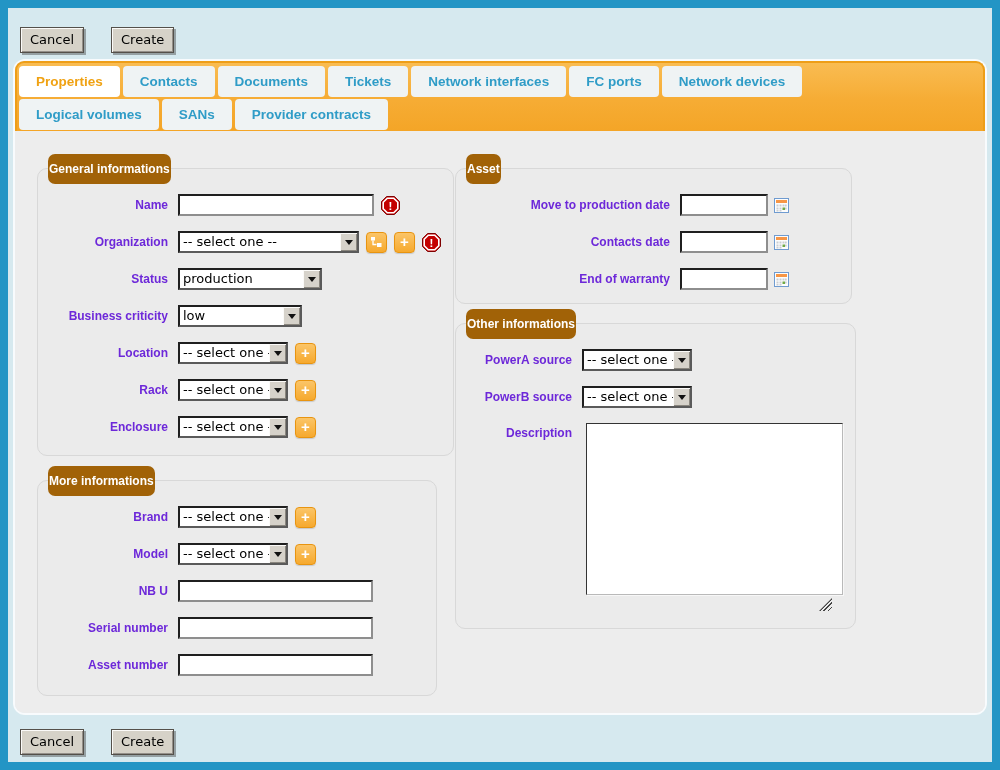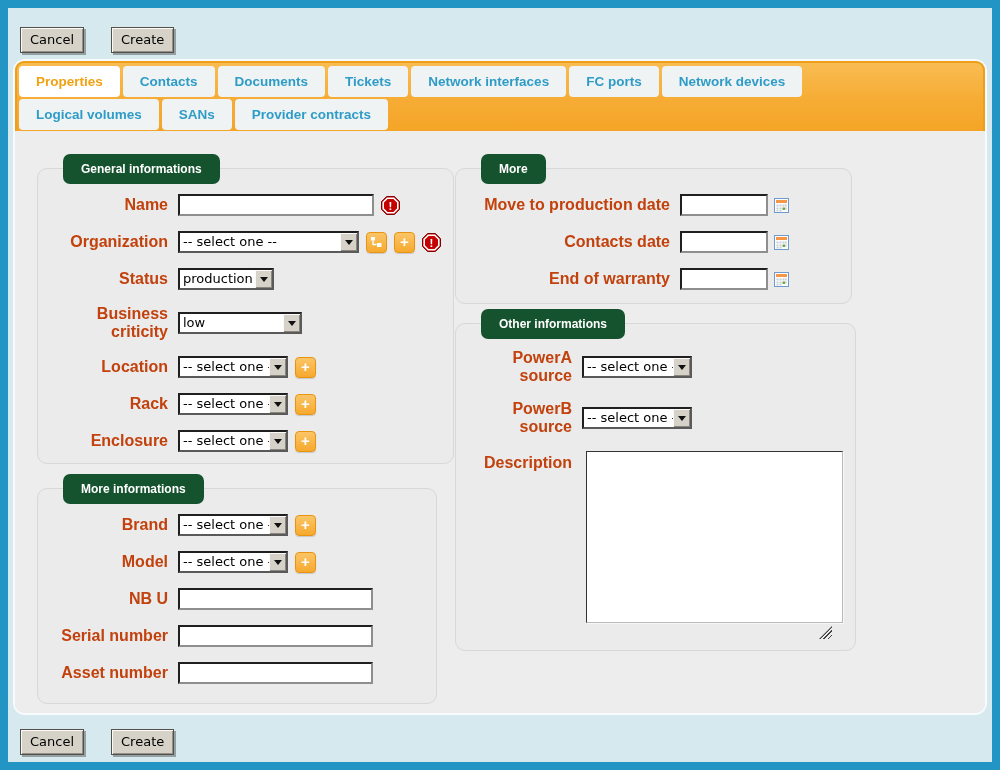--- a/index.html
+++ b/index.html
@@ -66,34 +66,34 @@
   .col-left{ width:400px; margin-left:22px; }
   .col-right{ width:397px; margin-left:18px; }
   fieldset.box{
     position:relative;
     border:1px solid #d8d8d8;
     border-radius:10px;
     background:#ebebeb;
     padding:25px 12px 11px 12px;
   }
   .legend{
-    position:absolute; top:-15px; left:25px;
-    background:#14532d; color:#fff;
+    position:absolute; top:-15px; left:10px;
+    background:#a16207; color:#fff;
     font-weight:bold; font-size:12px;
-    padding:8px 18px; border-radius:7px;
+    padding:8px 1px; border-radius:7px;
     white-space:nowrap;
   }
   .fs-general{ margin-bottom:24px; min-height:288px; }
   .fs-more{ min-height:216px; }
   .fs-date{ margin-bottom:19px; min-height:136px; }
   .fs-other{ min-height:306px; }
   .row{ display:flex; align-items:center; margin-bottom:15px; }
   .row.top{ align-items:flex-start; }
   .row label{
-    font-weight:bold; font-size:16px; color:#c2410c;
+    font-weight:bold; font-size:12px; color:#6d28d9;
     text-align:right; margin-right:10px; flex:none;
   }
   .lbl-l{ width:118px; }
   .lbl-d{ width:202px; }
   .lbl-o{ width:90px;margin-left:14px; }
   
   .tinput{
     height:22px; background:#fff;
     border:2px solid;
     border-color:#1f1f1f #8e8e8e #8e8e8e #1f1f1f;
@@ -223,21 +223,21 @@
               <svg width="19" height="19" viewBox="0 0 19 19">
                 <polygon points="5.6,0.5 13.4,0.5 18.5,5.6 18.5,13.4 13.4,18.5 5.6,18.5 0.5,13.4 0.5,5.6" fill="#c40000" stroke="#7e0000" stroke-width="1"></polygon>
                 <polygon points="6.3,2.2 12.7,2.2 16.8,6.3 16.8,12.7 12.7,16.8 6.3,16.8 2.2,12.7 2.2,6.3" fill="none" stroke="#ffffff" stroke-width="1.6"></polygon>
                 <text x="9.5" y="13.8" text-anchor="middle" font-size="11.5" font-weight="bold" fill="#ffffff" font-family="Liberation Sans, sans-serif">!</text>
               </svg>
             </span>
           </div>
 
           <div class="row">
             <label class="lbl-l">Status</label>
-            <div class="select" style="width:96px">
+            <div class="select" style="width:144px">
               <span class="value">production</span>
               <span class="arrow-btn">
                   <span class="caret"></span>
                 </span>
             </div>
           </div>
 
           <div class="row">
             <label class="lbl-l">Business criticity</label>
             <div class="select" style="width:124px">
@@ -320,21 +320,21 @@
           <div class="row" style="margin-bottom:0">
             <label class="lbl-l">Asset number</label>
             <input class="tinput" style="width: 195px;" value="">
           </div>
         </fieldset>
       </div>
 
       <div class="col-right">
 
         <fieldset class="box fs-date">
-          <div class="legend">More</div>
+          <div class="legend">Asset</div>
 
           <div class="row">
             <label class="lbl-d">Move to production date</label>
             <input class="tinput" style="width: 88px;" value="">
             <span class="cal-btn">
               <svg width="15" height="15" viewBox="0 0 15 15">
                 <rect x="0.5" y="0.5" width="14" height="14" fill="#fdfdfd" stroke="#6f9bd0"></rect>
                 <rect x="2" y="2" width="11" height="3" fill="#f79646"></rect>
                 <g fill="#c9cdd1">
                   <rect x="2.5" y="6.5" width="2" height="2"></rect>

